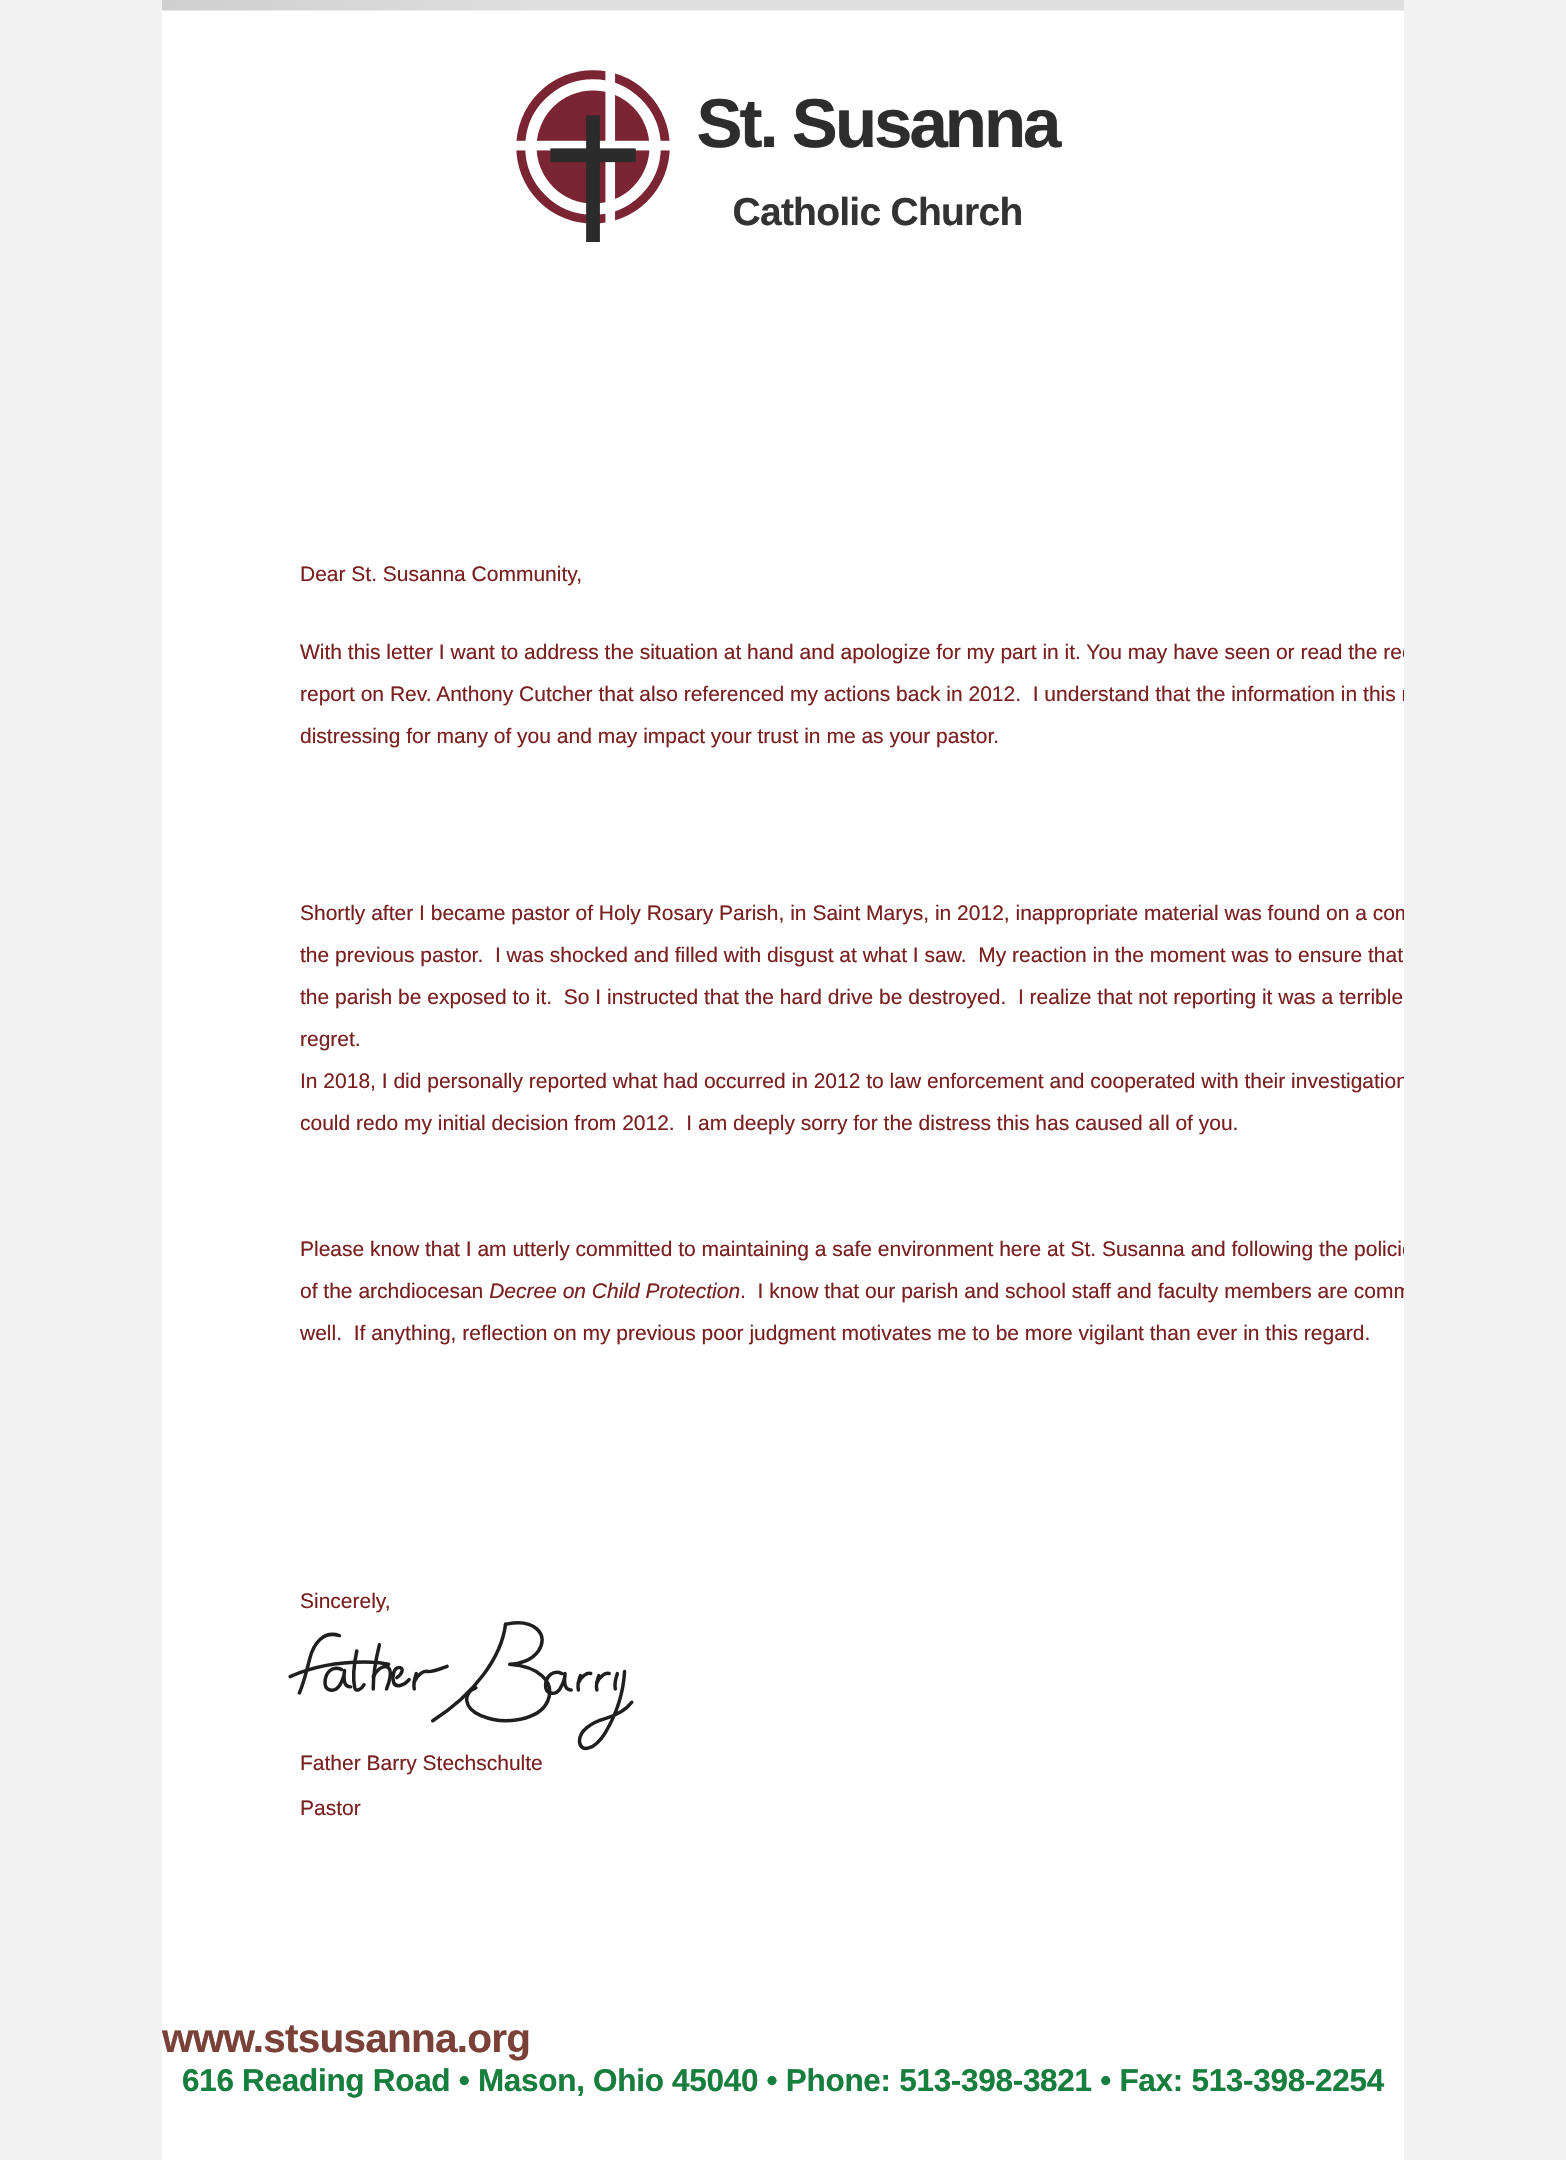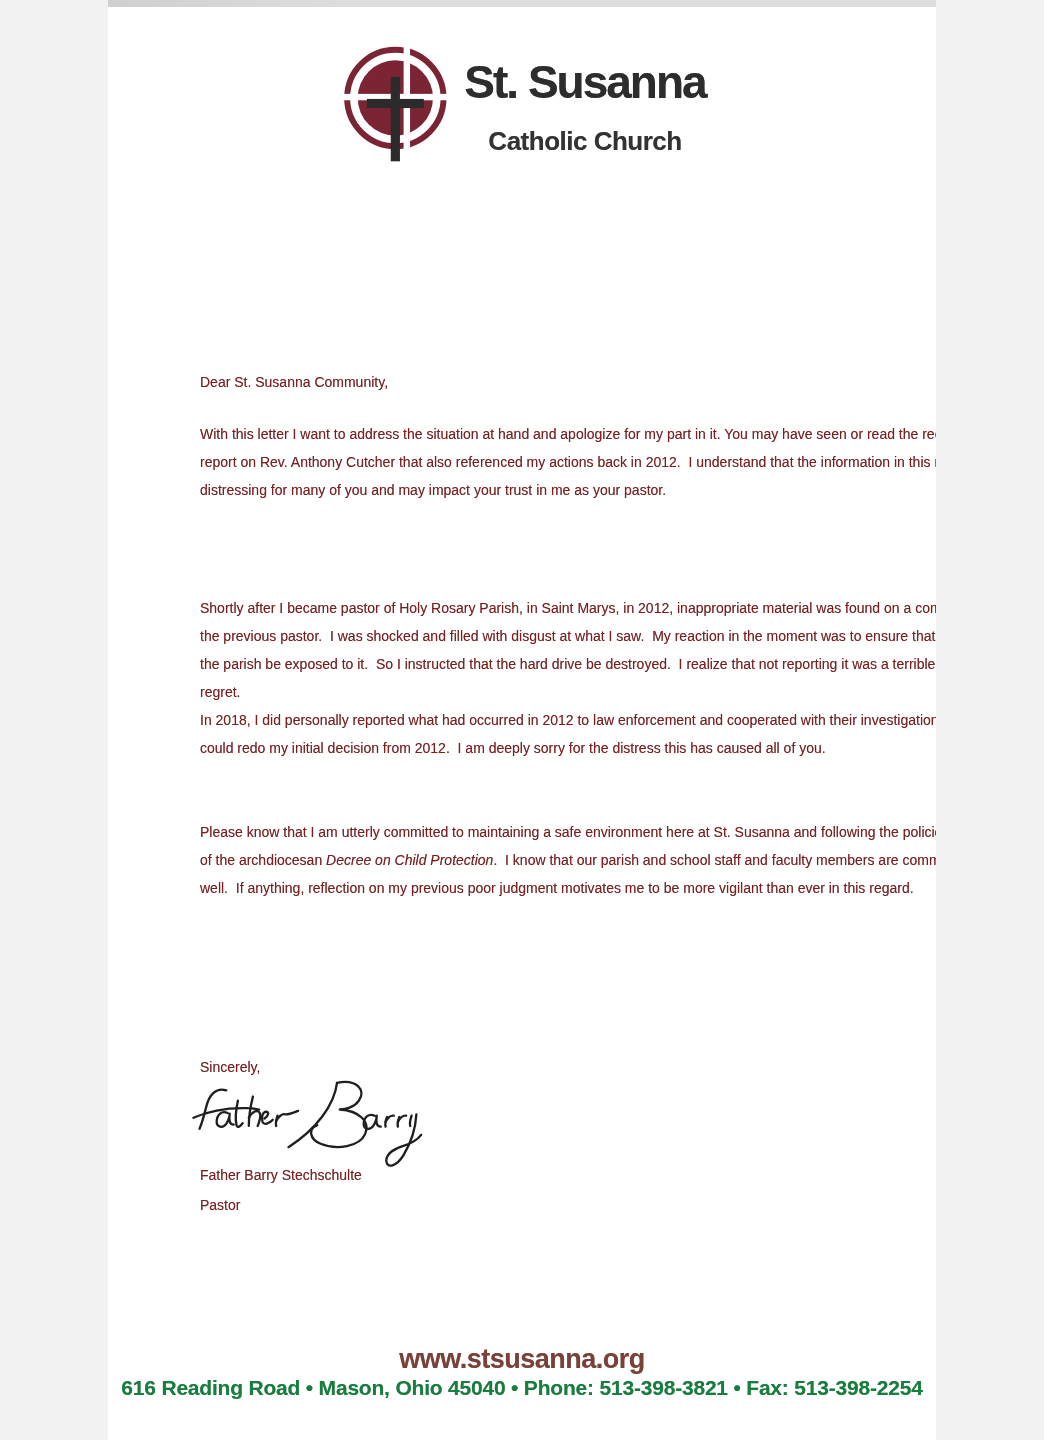--- a/index.html
+++ b/index.html
@@ -54,21 +54,21 @@
   .italic{font-style:italic;}
   .signature{
     position:absolute;left:82px;top:1080px;width:238px;height:96px;
     pointer-events:none;
   }
   .signer-name{top:1161px;}
   .signer-title{top:1191px;}
   
   .footer-site{
     position:absolute;top:1344px;left:0;width:100%;
-    text-align:center;font-size:27px;font-weight:700;letter-spacing:-.5px;
+    text-align:left;font-size:27px;font-weight:700;letter-spacing:-.5px;
     text-shadow:0 0 .4px rgba(122,65,56,.5);
   }
   .footer-addr{
     position:absolute;top:1376px;left:0;width:100%;
     text-align:center;font-size:21px;font-weight:700;letter-spacing:-.2px;
     color:#15803d;
     text-shadow:0 0 .4px rgba(54,54,54,.5);
   }
 </style>
 </head>

